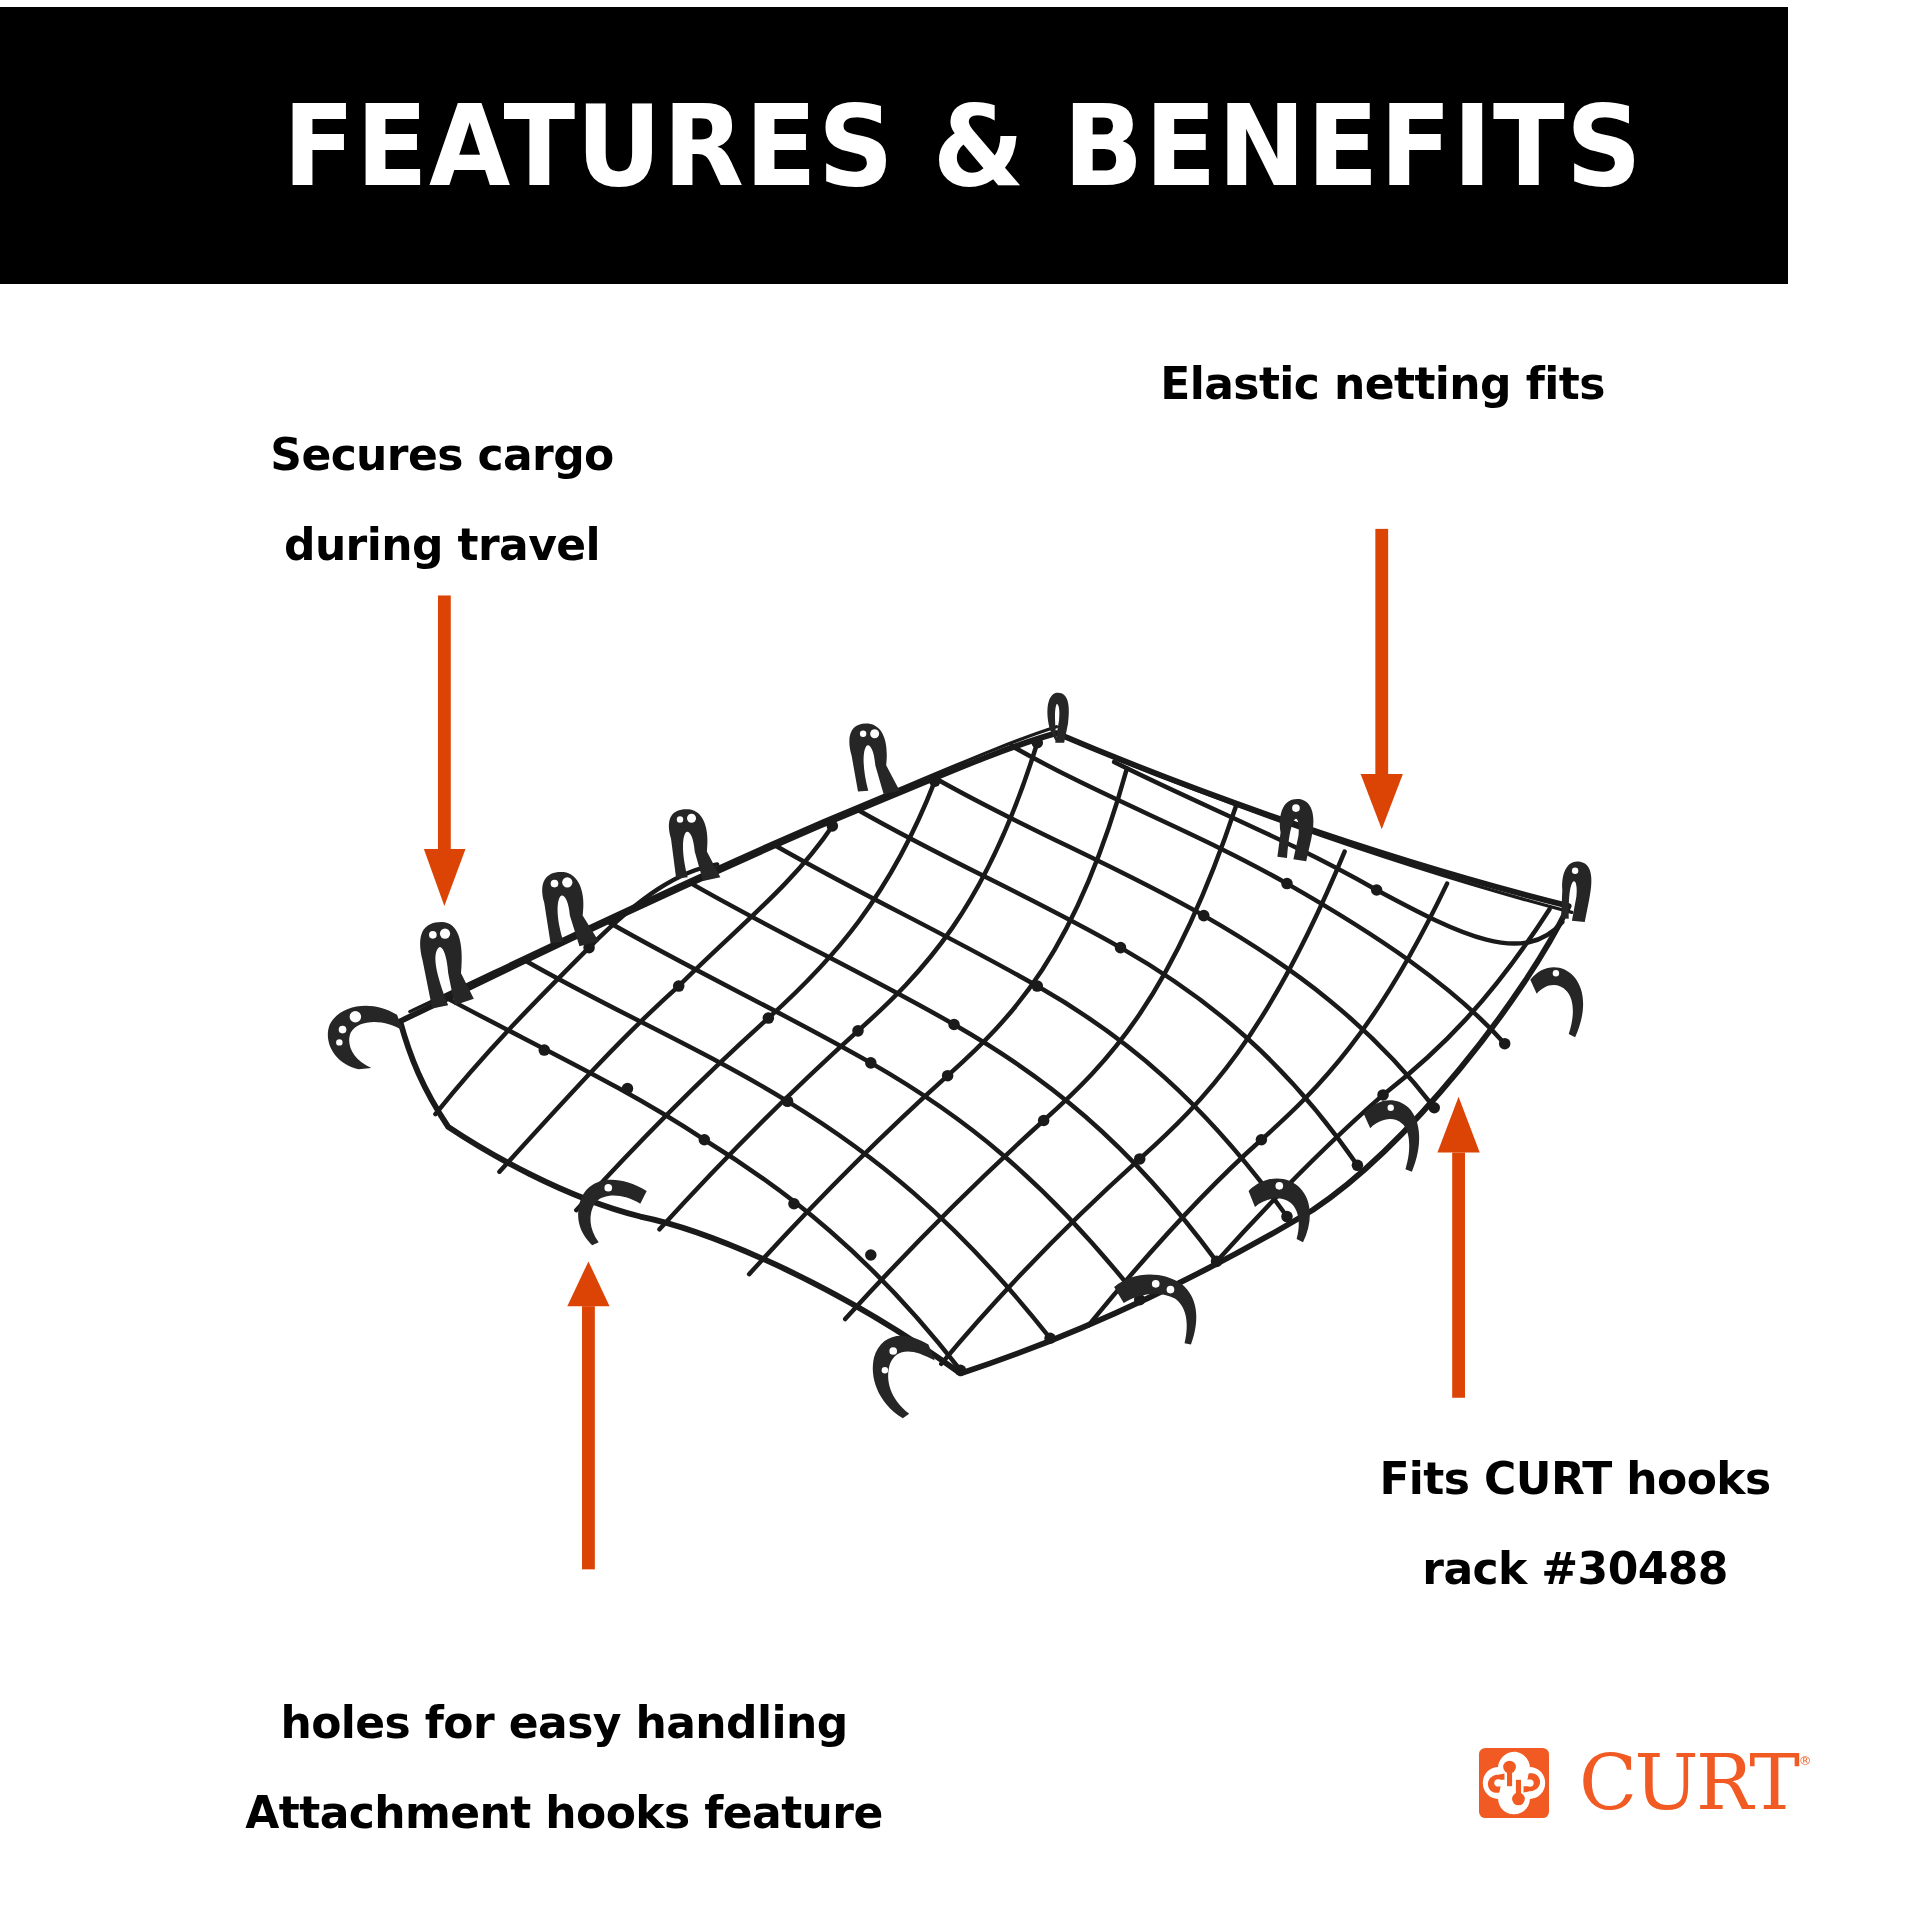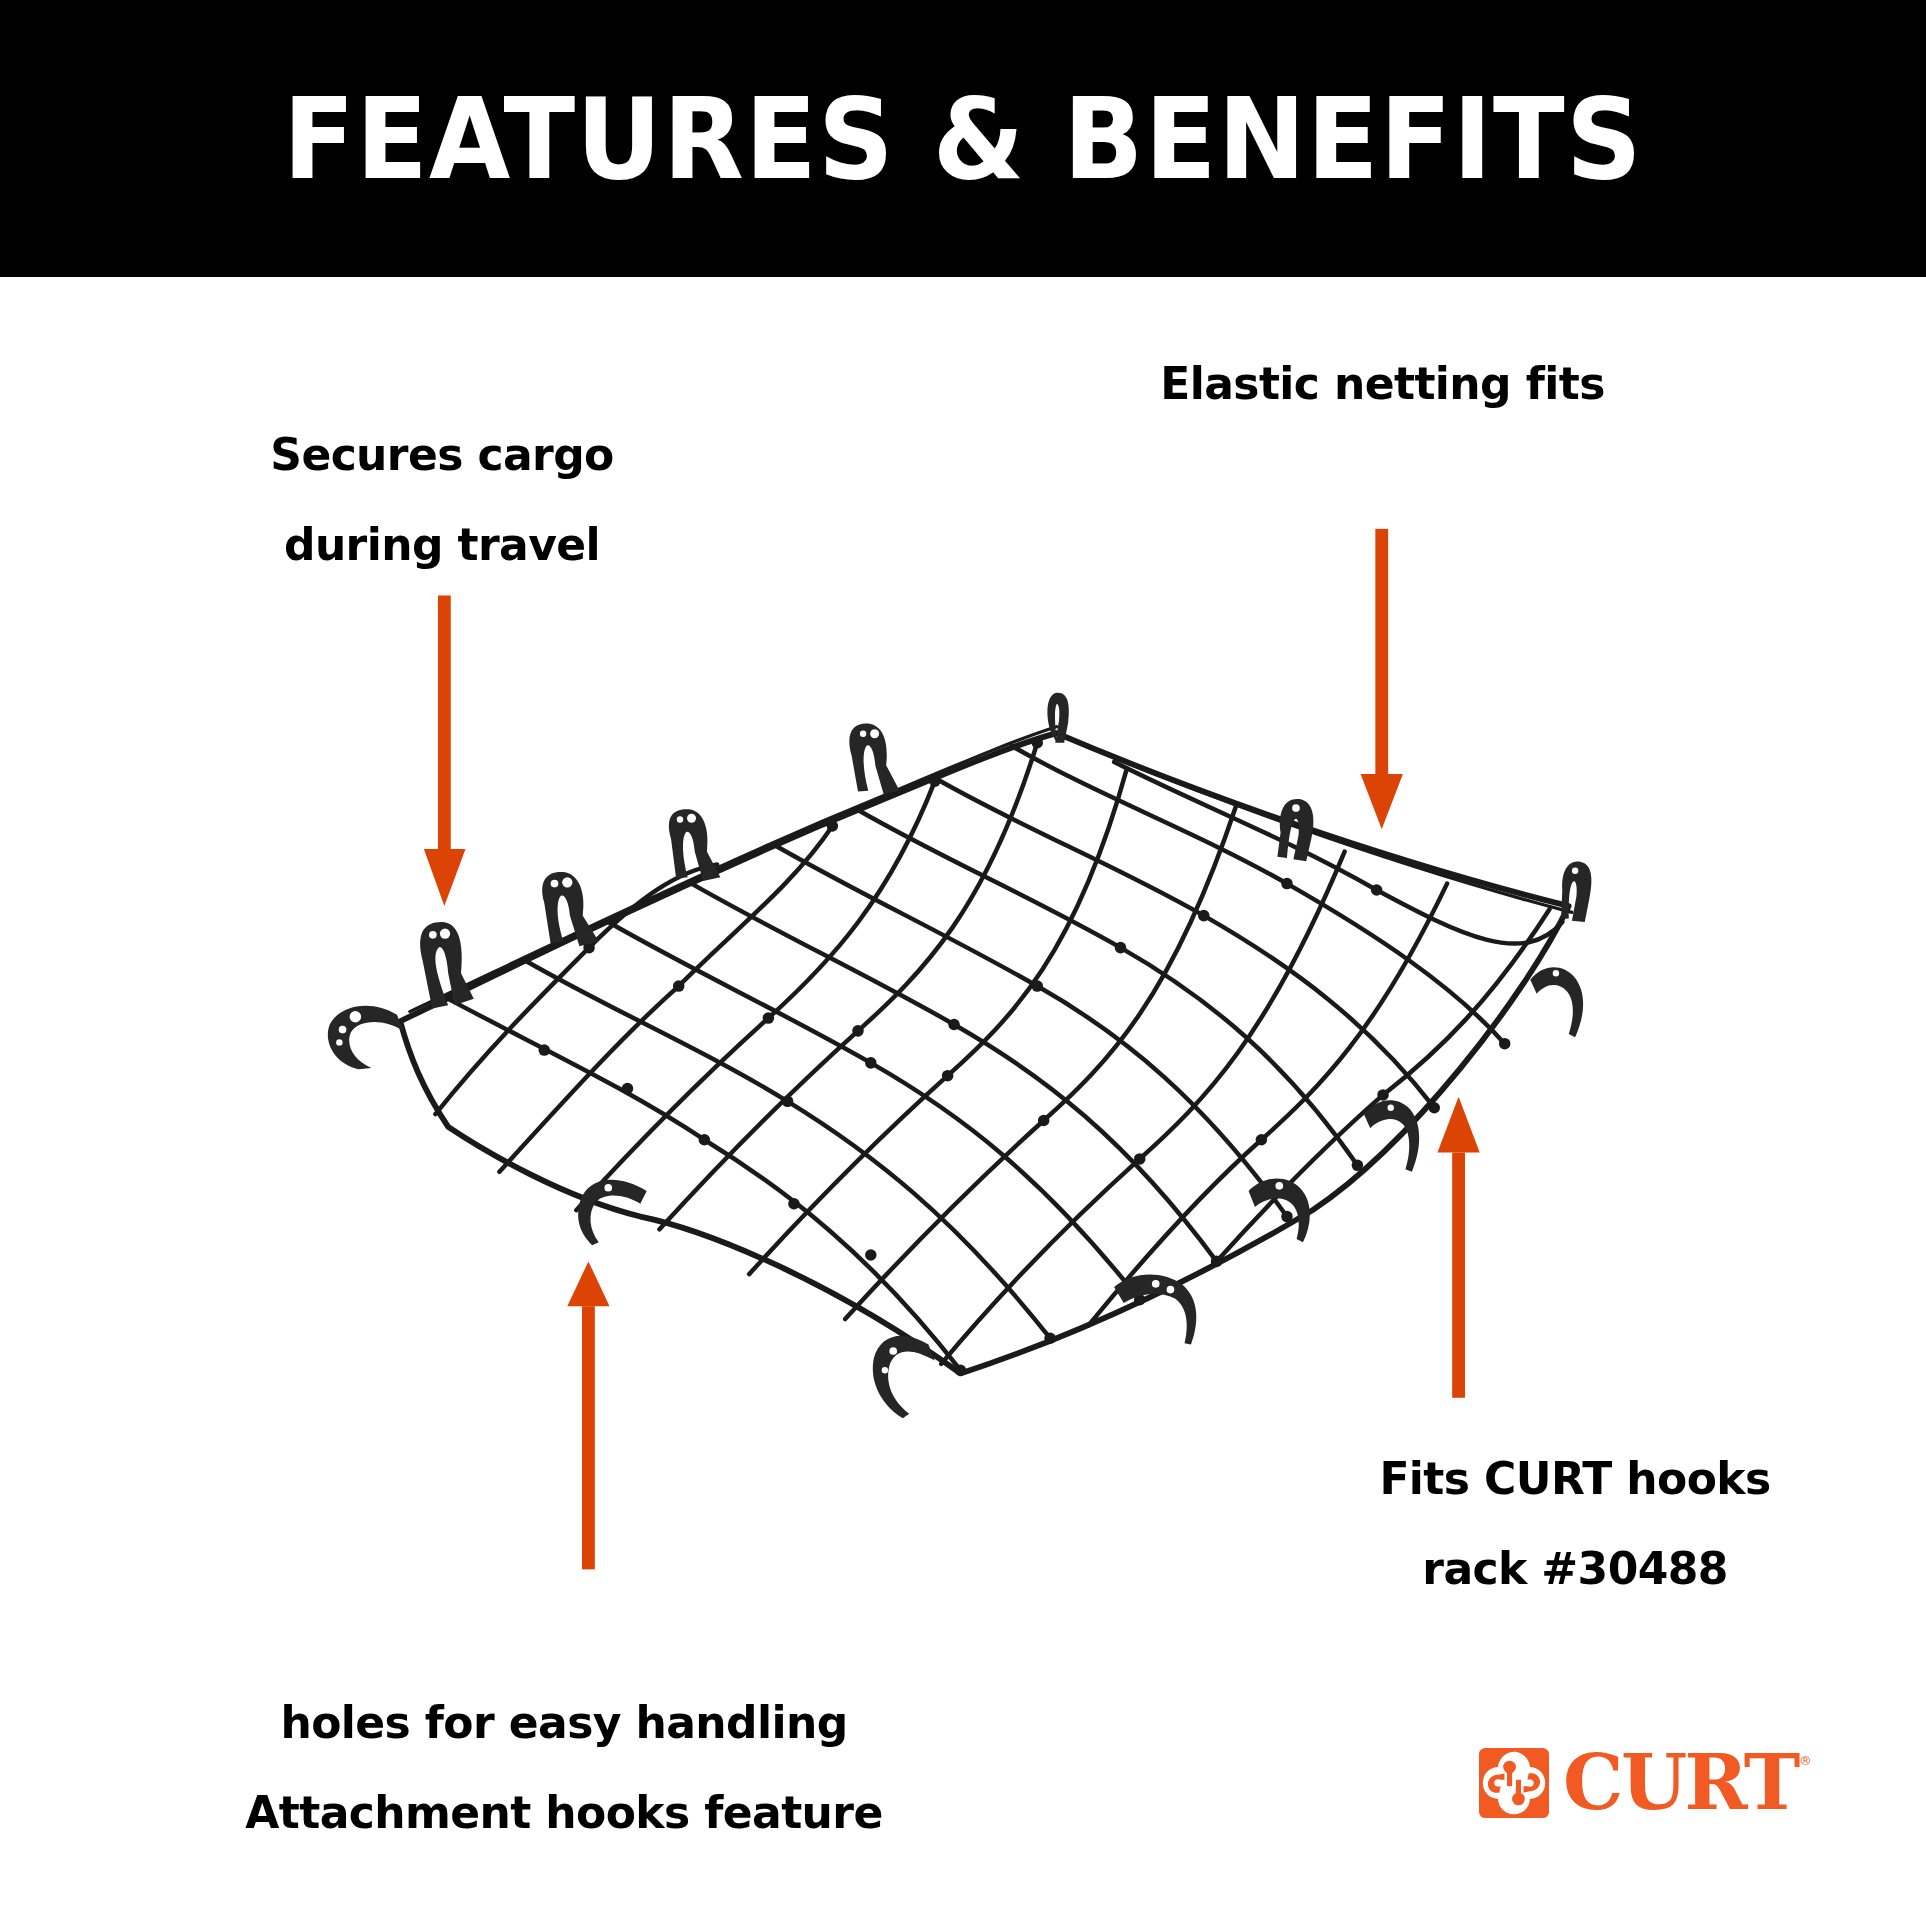--- a/index.html
+++ b/index.html
@@ -1,28 +1,28 @@
 <!DOCTYPE html>
 <html style="font-size:10.2px"><head>
 <meta charset="utf-8">
 <style>
   html, body { margin:0; padding:0; background:#ffffff; }
   body { width:1926px; height:1926px; position:relative; overflow:hidden; font-family:"DejaVu Sans", "Liberation Sans", sans-serif; }
-  .header { position:absolute; left:0; top:0; width:1926px; height:277px; background:#000000; }
+  .header { position:absolute; left:0; top:7px; width:1788px; height:277px; background:#000000; }
   .header-title { position:absolute; left:0; top:0; width:1926px; height:277px; display:flex; align-items:center; justify-content:center; color:#ffffff; font-weight:bold; font-size:113px; letter-spacing:1.3px; transform:scaleX(0.93); font-family:"DejaVu Sans", sans-serif; }
   .callout { position:absolute; color:#000; font-weight:bold; font-family:"DejaVu Sans", sans-serif; font-size:44px; line-height:90px; text-align:center; letter-spacing:-0.6px; }
   .callout span { display:block; white-space:nowrap; }
   .c1 { left:128px; top:410px; width:628px; }
   .c2 { left:928px; top:339px; width:909px; }
   .c3 { left:1255px; top:1434px; width:640px; }
   .c4 { left:58px; top:1678px; width:1012px; }
   .illus { position:absolute; left:0; top:0; width:1926px; height:1926px; }
   .logo { position:absolute; left:1479px; top:1748px; height:70px; display:flex; align-items:center; }
   .logo-mark { width:70px; height:70px; }
-  .logo-text { font-family:"DejaVu Serif", serif; font-weight:bold; font-size:76px; color:#f15a22; margin-left:14px; letter-spacing:-2.6px; line-height:70px; }
+  .logo-text { font-family:"DejaVu Serif", serif; font-weight:normal; font-size:76px; color:#f15a22; margin-left:30px; letter-spacing:-2.6px; line-height:70px; }
   .logo-reg { font-family:"DejaVu Sans", sans-serif; font-size:12.8px; color:#f15a22; align-self:flex-start; margin-top:5.1px; margin-left:1.3px; }
 </style>
 </head>
 <body>
 
 <div class="header">
   <div class="header-title">FEATURES &amp; BENEFITS</div>
 </div>
 
 <svg class="illus" viewBox="0 0 3008 3008">

